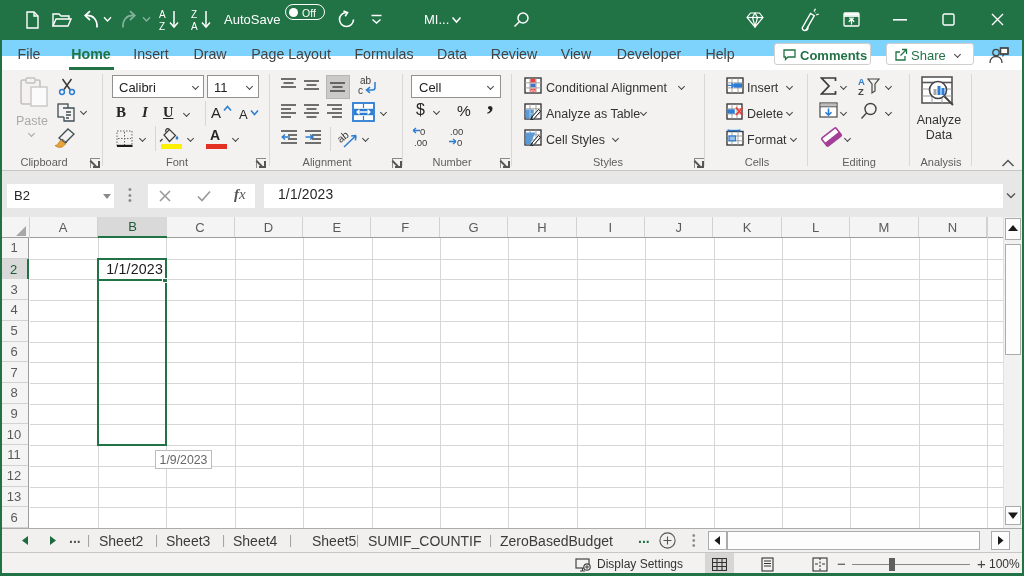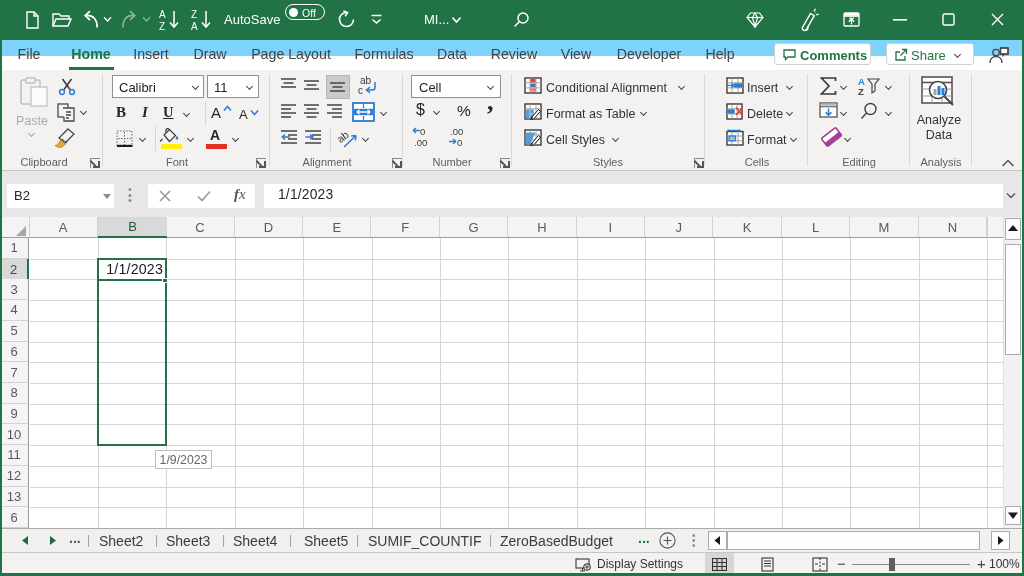--- a/index.html
+++ b/index.html
@@ -177,21 +177,21 @@
  <span class="abs" style="left:546px;top:11px;font-size:12.5px;color:#333">Conditional Alignment</span>
  <div class="chevs abs" style="left:679px;top:14px"></div>
  <svg class="abs" style="left:524px;top:33px" width="18" height="17" viewBox="0 0 18 17">
       <rect x="1" y="1" width="16" height="15" fill="#fff" stroke="#3b3a39" stroke-width="1.4"></rect>
       <path d="M1 5.8 h16 M1 10.9 h16 M6 1 v15 M12 1 v15" stroke="#9a9896" stroke-width=".9"></path>
       <path d="M1.8 6.5 h8 v9 h-8 z" fill="#5B9BD5"></path>
       <path d="M6 10.9 h3.8 M6 6.5 v9" stroke="#BDD7EE" stroke-width=".8"></path>
       <path d="M7.5 14.5 L14.5 6.5 l2 1.7 -7 8 -2.8 .9 z" fill="#fff" stroke="#1a1a1a" stroke-width="1"></path>
       <path d="M9.5 15.2 l-2.6 .8 .8 -2.4" fill="#1a1a1a"></path>
     </svg>
- <span class="abs" style="left:546px;top:37px;font-size:12.5px;color:#333">Format as Table</span>
+ <span class="abs" style="left:546px;top:37px;font-size:12.5px;color:#333">Analyze as Table</span>
  <div class="chevs abs" style="left:641px;top:40px"></div>
  <svg class="abs" style="left:524px;top:59px" width="18" height="17" viewBox="0 0 18 17">
       <rect x="1" y="1" width="16" height="15" fill="#fff" stroke="#3b3a39" stroke-width="1.4"></rect>
       <path d="M1 5.8 h16 M1 10.9 h16 M6 1 v15 M12 1 v15" stroke="#9a9896" stroke-width=".9"></path>
       <path d="M1.8 3.5 h9.5 l-5 12 h-4.5 z" fill="#5B9BD5"></path>
       <path d="M7.5 14.5 L14.5 6.5 l2 1.7 -7 8 -2.8 .9 z" fill="#fff" stroke="#1a1a1a" stroke-width="1"></path>
       <path d="M9.5 15.2 l-2.6 .8 .8 -2.4" fill="#1a1a1a"></path>
     </svg>
  <span class="abs" style="left:546px;top:63px;font-size:12.5px;color:#333">Cell Styles</span>
  <div class="chevs abs" style="left:613px;top:66px"></div>
@@ -529,21 +529,21 @@
       <path d="M1 0 L7 4.5 L1 9 z" fill="#1E6B41"></path>
     </svg>
  <span class="abs tabname" style="left:69px;top:1px;font-weight:700;color:#555">...</span>
  <span class="abs tsep" style="left:87px;top:4px">|</span>
  <span class="abs tabname" style="left:99px;top:4px">Sheet2</span>
  <span class="abs tsep" style="left:155px;top:4px">|</span>
  <span class="abs tabname" style="left:166px;top:4px">Sheet3</span>
  <span class="abs tsep" style="left:222px;top:4px">|</span>
  <span class="abs tabname" style="left:233px;top:4px">Sheet4</span>
  <span class="abs tsep" style="left:289px;top:4px">|</span>
- <span class="abs tabname" style="left:304px;top:4px">Sheet5</span>
+ <span class="abs tabname" style="left:312px;top:4px">Sheet5</span>
  <span class="abs tsep" style="left:356px;top:4px">|</span>
  <span class="abs tabname" style="left:368px;top:4px">SUMIF_COUNTIF</span>
  <span class="abs tsep" style="left:489px;top:4px">|</span>
  <span class="abs tabname" style="left:500px;top:4px">ZeroBasedBudget</span>
  <span class="abs tabname" style="left:638px;top:1px;font-weight:700;color:#217346">...</span>
  <svg class="abs" style="left:659px;top:3px" width="17" height="17" viewBox="0 0 17 17" fill="none" stroke="#555" stroke-width="1.1">
       <circle cx="8.5" cy="8.5" r="7.6"></circle>
       <path d="M8.5 4.5 v8 M4.5 8.5 h8"></path>
     </svg>
  <div class="abs" style="left:692px;top:4px;width:3px;height:15px;color:#8a8a8a;font-size:10px;line-height:5px">•<br>•<br>•</div>

